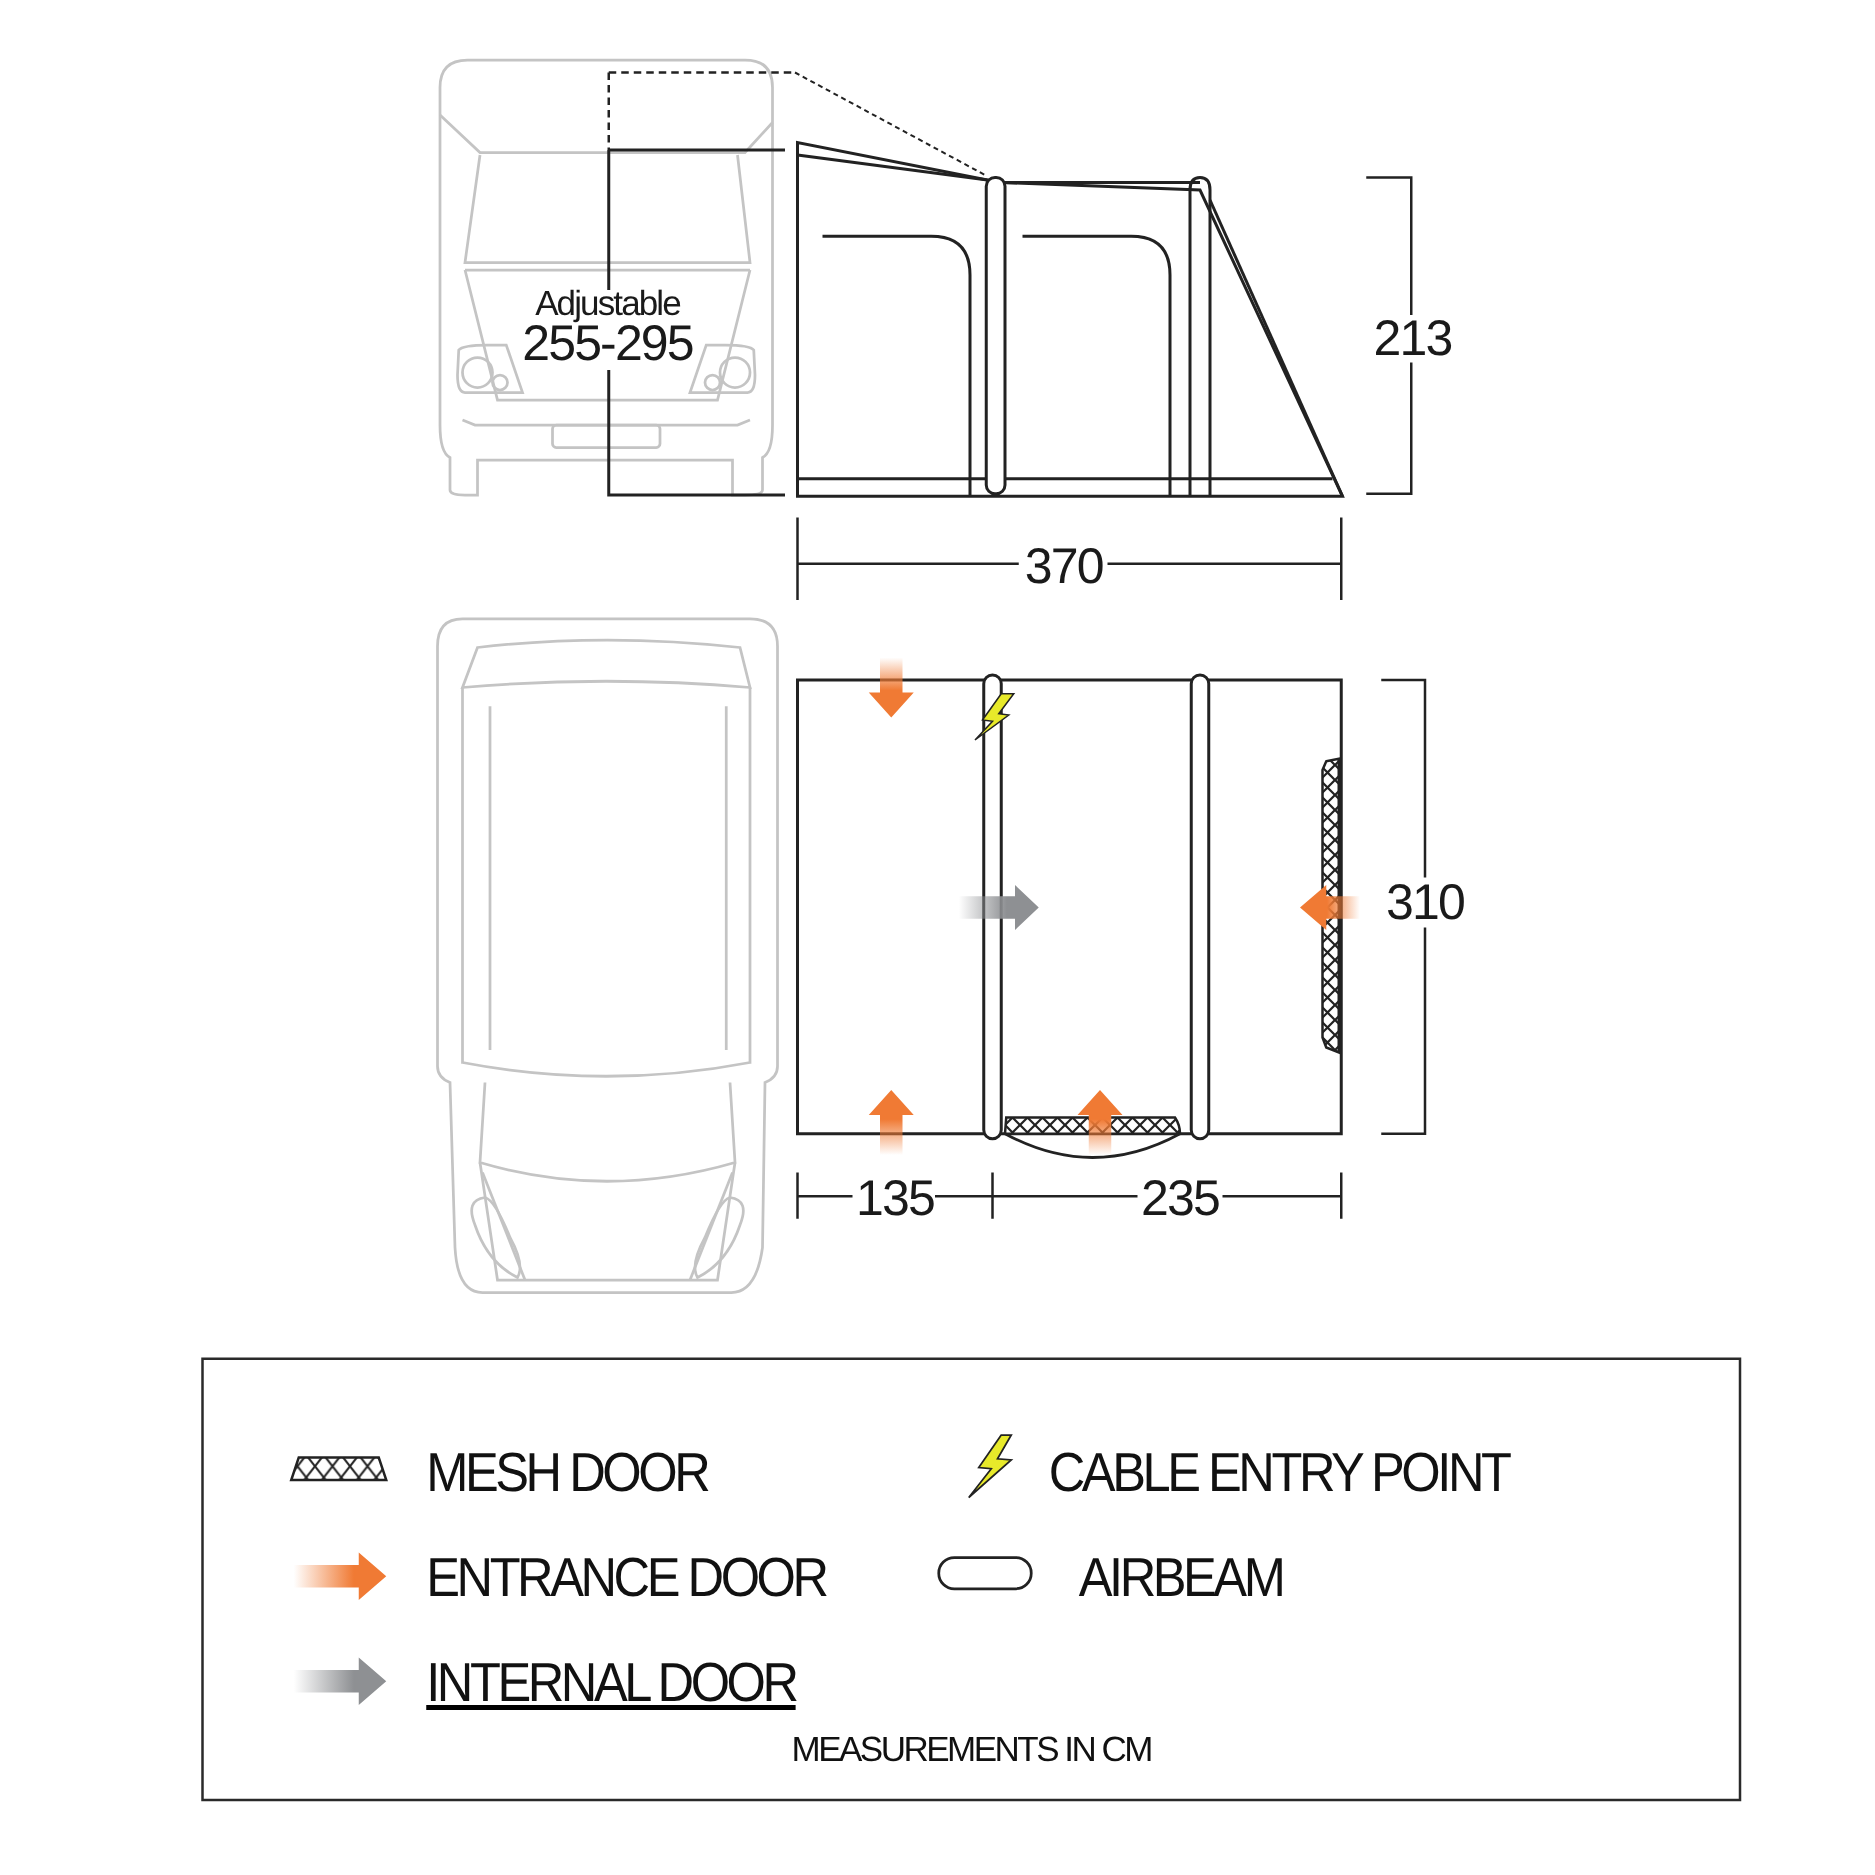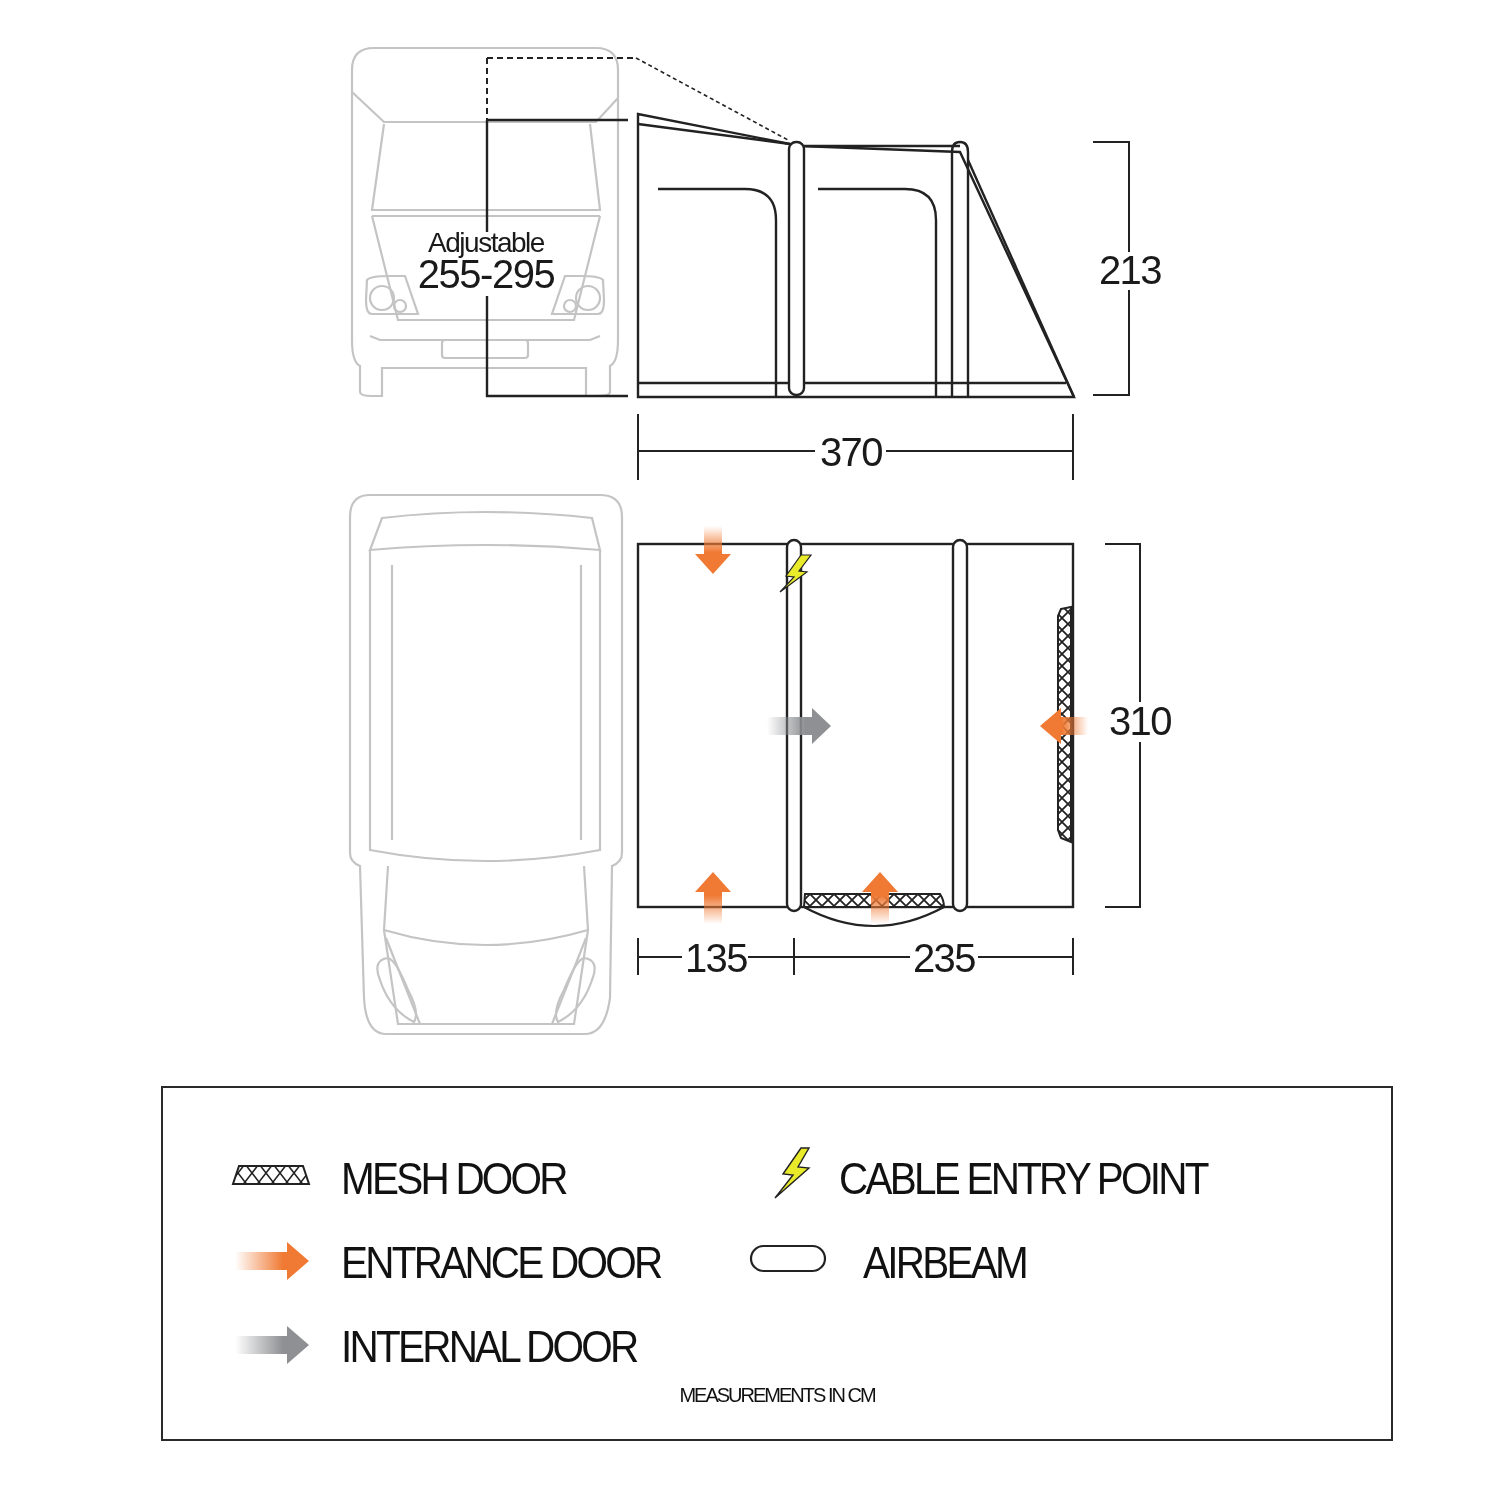--- a/index.html
+++ b/index.html
@@ -3,21 +3,21 @@
 <meta charset="utf-8">
 <style>
   html, body { margin: 0; padding: 0; background: #ffffff; }
   body { width: 1500px; height: 1500px; position: relative; overflow: hidden; font-family: "Liberation Sans", sans-serif; }
   svg.diagram { position: absolute; left: 0; top: 0; width: 1500px; height: 1500px; }
   .dim-text { font-family: "Liberation Sans", sans-serif; fill: #1a1a1a; letter-spacing: -1.5px; }
   .legend-box { position: absolute; left: 161px; top: 1086px; width: 1232px; height: 355px; border: 2px solid #2a2a2a; box-sizing: border-box; }
   .legend-item { position: absolute; display: flex; align-items: center; }
   .legend-label { font-family: "Liberation Sans", sans-serif; font-size: 44px; color: #111; letter-spacing: -3px; transform: scaleX(0.92); transform-origin: left center; white-space: nowrap; }
   .legend-icon { position: absolute; }
-  .legend-footer { position: absolute; left: 0; right: 0; top: 296px; text-align: center; font-family: "Liberation Sans", sans-serif; font-size: 20px; letter-spacing: -2px; color: #111; }
+  .legend-footer { position: absolute; left: 0; right: 0; top: 296px; text-align: center; font-family: "Liberation Sans", sans-serif; font-size: 28px; letter-spacing: -2px; color: #111; }
 </style>
 </head>
 <body>
 
 <svg class="diagram" viewBox="0 0 1500 1500" xmlns="http://www.w3.org/2000/svg">
   <defs>
     <linearGradient id="gradDown" x1="0" y1="0" x2="0" y2="1">
       <stop offset="0" stop-color="#f07a34" stop-opacity="0"></stop>
       <stop offset="0.55" stop-color="#f07a34" stop-opacity="1"></stop>
     </linearGradient>
@@ -195,18 +195,18 @@
 
   <svg class="legend-icon" style="left:72px; top:236px;" width="76" height="42" viewBox="0 0 76 42">
     <defs>
       <linearGradient id="gradLegGrey" x1="0" y1="0" x2="1" y2="0">
         <stop offset="0" stop-color="#8e9093" stop-opacity="0"></stop>
         <stop offset="0.65" stop-color="#8e9093" stop-opacity="1"></stop>
       </linearGradient>
     </defs>
     <path d="M0 12 L52 12 L52 2 L74 21 L52 40 L52 30 L0 30 Z" fill="url(#gradLegGrey)"></path>
   </svg>
-  <div class="legend-item" style="left:178px; top:234px;">
+  <div class="legend-item" style="left:178px; top:234px;text-decoration:underline;">
     <span class="legend-label">INTERNAL DOOR</span>
   </div>
 
   <div class="legend-footer">MEASUREMENTS IN CM</div>
 </div>
 
 </body></html>

